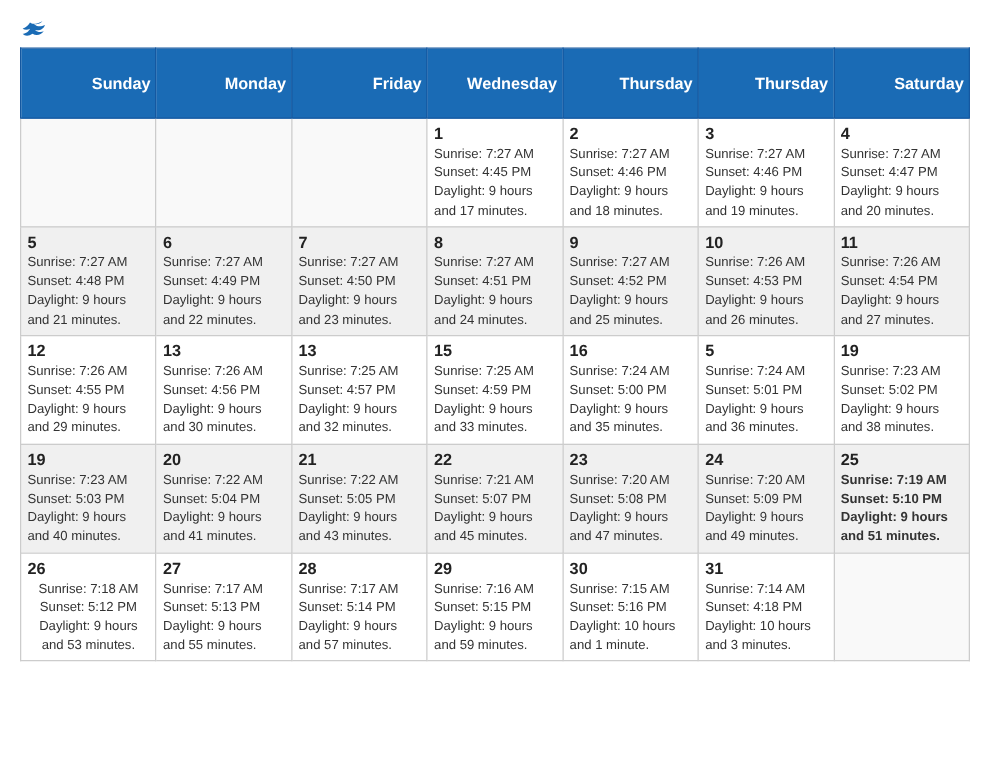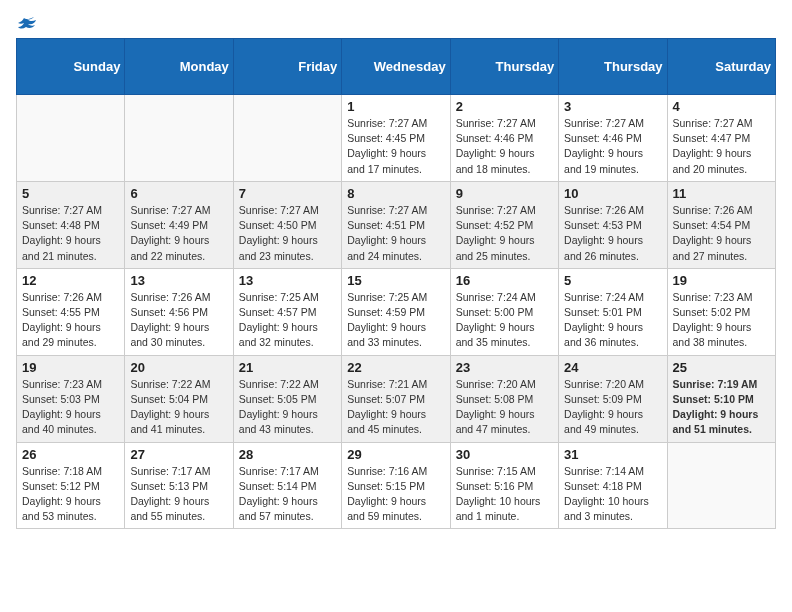--- a/index.html
+++ b/index.html
@@ -296,21 +296,21 @@
           <span class="day-number">25</span>
           <div class="day-info" style="white-space: pre-line; font-weight: bold;">Sunrise: 7:19 AM
 Sunset: 5:10 PM
 Daylight: 9 hours
 and 51 minutes.</div>
         </td>
       </tr>
       <tr>
         <td>
           <span class="day-number">26</span>
-          <div class="day-info" style="white-space: pre-line;">Sunrise: 7:18 AM
+          <div class="day-info" style="white-space: pre-line; text-align: center;">Sunrise: 7:18 AM
 Sunset: 5:12 PM
 Daylight: 9 hours
 and 53 minutes.</div>
         </td>
         <td>
           <span class="day-number">27</span>
           <div class="day-info" style="white-space: pre-line;">Sunrise: 7:17 AM
 Sunset: 5:13 PM
 Daylight: 9 hours
 and 55 minutes.</div>

